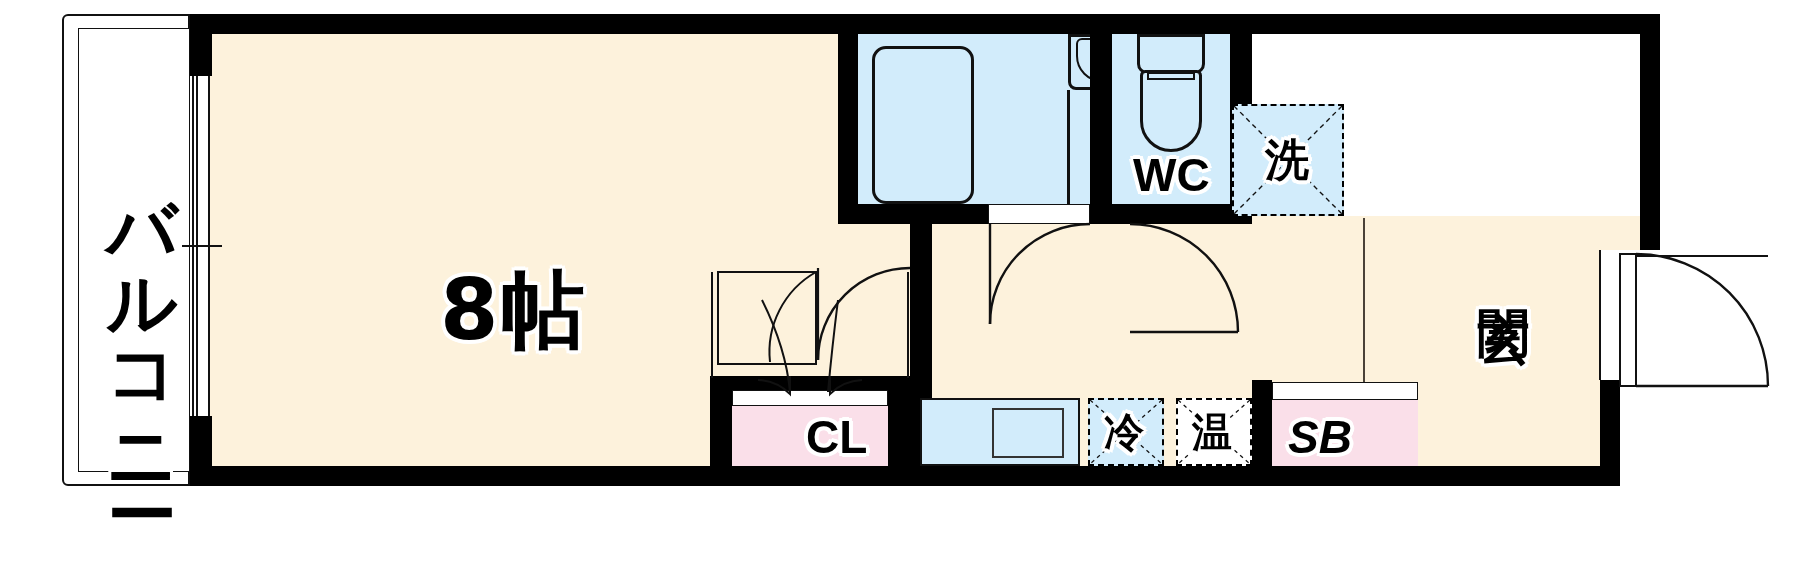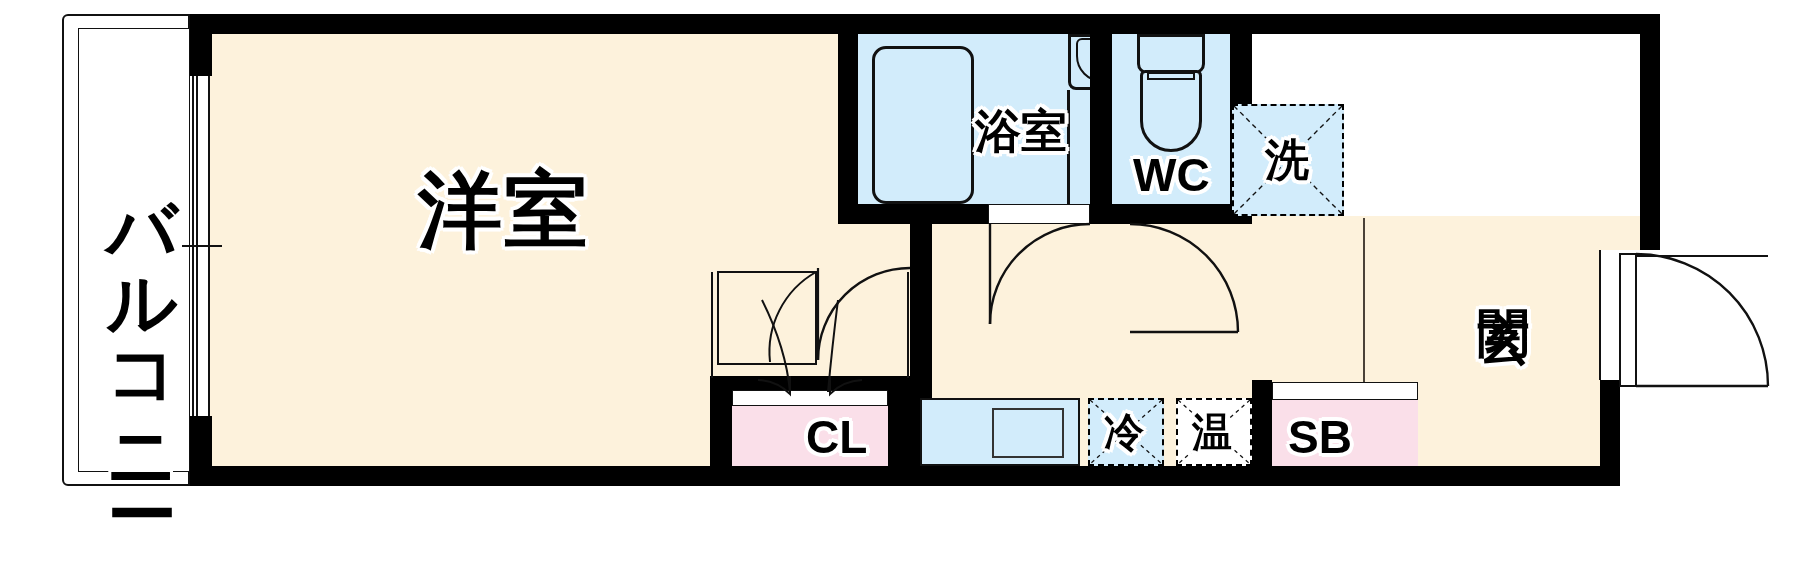--- a/index.html
+++ b/index.html
@@ -48,21 +48,21 @@
   <div class="lbl vert big" style="left:108px;top:150px;">バルコニー</div>
 
   <div class="abs wall" style="left:190px;top:14px;width:1470px;height:20px;"></div>
 
   <div class="abs wall" style="left:190px;top:466px;width:1430px;height:20px;"></div>
 
   <div class="abs wall" style="left:1640px;top:14px;width:20px;height:236px;"></div>
   <div class="abs wall" style="left:1600px;top:380px;width:20px;height:106px;"></div>
 
   <div class="abs room" style="left:210px;top:34px;width:700px;height:432px;"></div>
-  <div class="lbl big" style="left:418px;top:168px;font-size:84px;">洋室</div>
+  <div class="lbl big" style="left:440px;top:268px;font-size:84px;">8帖</div>
 
   <div class="abs wall" style="left:190px;top:14px;width:22px;height:62px;"></div>
   <div class="abs wall" style="left:190px;top:416px;width:22px;height:70px;"></div>
 
   <div class="abs white" style="left:192px;top:76px;width:18px;height:340px;border-left:2px solid #111;border-right:2px solid #111;"></div>
   <div class="abs thinline" style="left:196px;top:76px;width:2px;height:340px;background:#111;"></div>
   <div class="abs thinline" style="left:182px;top:245px;width:40px;height:2px;background:#111;"></div>
 
   <div class="abs wet" style="left:858px;top:34px;width:232px;height:170px;"></div>
 
@@ -72,21 +72,20 @@
 
   <div class="abs white" style="left:988px;top:204px;width:102px;height:20px;border:1.5px solid #111;"></div>
 
   <div class="abs" style="left:872px;top:46px;width:102px;height:158px;background:#d2ecfb;border:3px solid #111;border-radius:14px;"></div>
 
   <div class="abs" style="left:1068px;top:34px;width:78px;height:56px;background:#d2ecfb;border:3px solid #111;border-radius:0 0 8px 8px;"></div>
   <div class="abs" style="left:1076px;top:38px;width:62px;height:44px;background:#d2ecfb;border:2.5px solid #111;border-radius:6px 6px 26px 26px;"></div>
   <div class="abs" style="left:1103px;top:39px;width:9px;height:16px;background:#d2ecfb;border:2px solid #111;border-radius:2px;"></div>
 
   <div class="abs" style="left:1067px;top:90px;width:3px;height:114px;background:#111;"></div>
-  <div class="lbl med" style="left:975px;top:108px;font-size:46px;">浴室</div>
 
   <div class="abs wall" style="left:1090px;top:14px;width:22px;height:210px;"></div>
 
   <div class="abs wet" style="left:1112px;top:34px;width:118px;height:190px;"></div>
   <div class="abs wall" style="left:1230px;top:14px;width:22px;height:210px;"></div>
   <div class="abs wall" style="left:1112px;top:204px;width:140px;height:20px;"></div>
 
   <div class="abs" style="left:1137px;top:34px;width:68px;height:40px;background:#d2ecfb;border:3px solid #111;border-radius:0 0 10px 10px;"></div>
 
   <div class="abs" style="left:1140px;top:70px;width:62px;height:82px;background:#d2ecfb;border:3px solid #111;border-radius:6px 6px 34px 34px;"></div>
@@ -136,21 +135,21 @@
     <svg viewBox="0 0 76 68" preserveAspectRatio="none" aria-hidden="true">
       <line x1="0" y1="0" x2="76" y2="68" stroke="#111" stroke-width="1.3" stroke-dasharray="4,4"></line>
       <line x1="76" y1="0" x2="0" y2="68" stroke="#111" stroke-width="1.3" stroke-dasharray="4,4"></line>
     </svg>
   </div>
   <div class="lbl sm" style="left:1192px;top:412px;font-size:40px;">温</div>
 
   <div class="abs wall" style="left:1252px;top:380px;width:20px;height:106px;"></div>
   <div class="abs white" style="left:1272px;top:382px;width:146px;height:18px;border:1.5px solid #111;"></div>
   <div class="abs pink" style="left:1272px;top:400px;width:146px;height:66px;"></div>
-  <div class="lbl lat" style="left:1288px;top:414px;font-size:46px;">SB</div>
+  <div class="lbl lat" style="left:1288px;top:414px;font-size:46px;font-style:italic;">SB</div>
 
   <svg class="overlay" width="1796" height="583" viewBox="0 0 1796 583">
 
     <path d="M 1090 224 A 100 100 0 0 0 990 324" fill="none" stroke="#111" stroke-width="2.4"></path>
     <line x1="990" y1="224" x2="990" y2="324" stroke="#111" stroke-width="2.4"></line>
 
     <path d="M 1130 224 A 108 108 0 0 1 1238 332" fill="none" stroke="#111" stroke-width="2.4"></path>
     <line x1="1130" y1="332" x2="1238" y2="332" stroke="#111" stroke-width="2.4"></line>
 
     <path d="M 910 268 A 92 92 0 0 0 818 360" fill="none" stroke="#111" stroke-width="2.4"></path>

